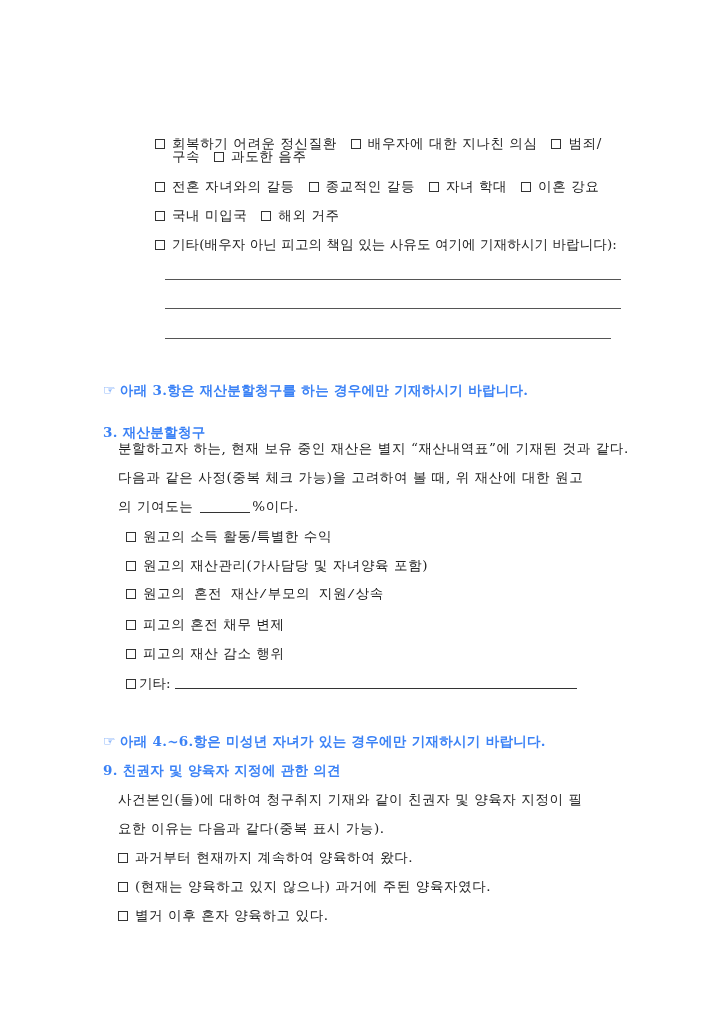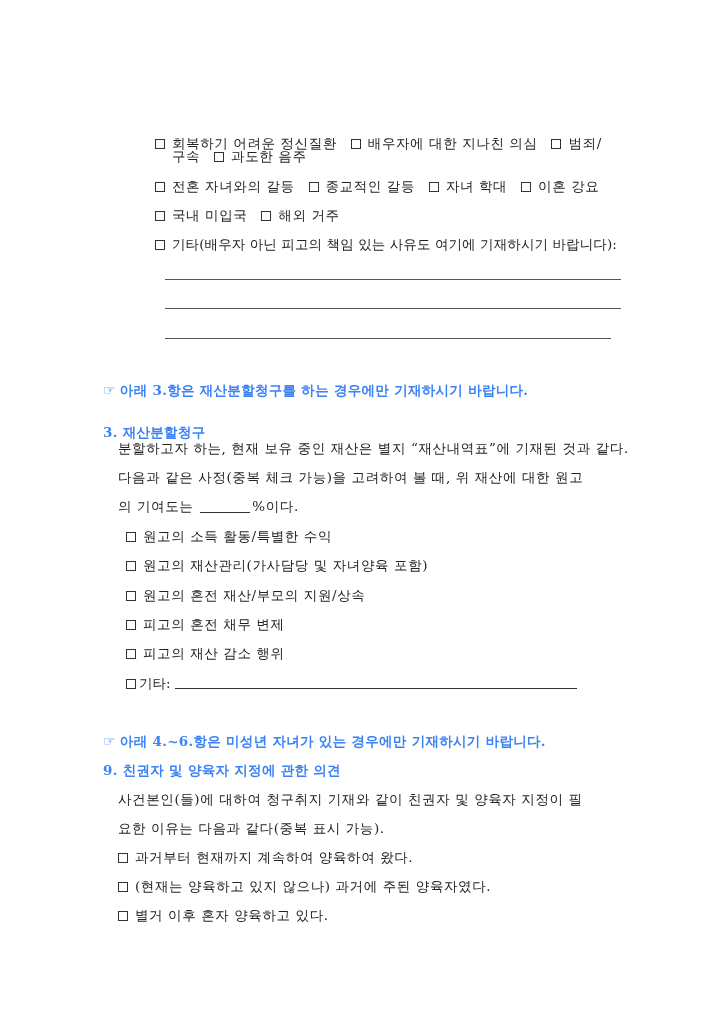--- a/index.html
+++ b/index.html
@@ -64,21 +64,21 @@
 <div class="line" style="top:496px; left:118px;">
   <span>의 기여도는</span>
   <span class="blank"></span><span>%이다.</span>
 </div>
 <div class="line" style="top:526px; left:126px;">
   <span class="cb"></span><span>원고의 소득 활동/특별한 수익</span>
 </div>
 <div class="line" style="top:555px; left:126px;">
   <span class="cb"></span><span>원고의 재산관리(가사담당 및 자녀양육 포함)</span>
 </div>
-<div class="line" style="top:585px; left:126px;">
+<div class="line" style="top:585px; left:126px;font-family:Liberation Mono, monospace;">
   <span class="cb"></span><span>원고의 혼전 재산/부모의 지원/상속</span>
 </div>
 <div class="line" style="top:614px; left:126px;">
   <span class="cb"></span><span>피고의 혼전 채무 변제</span>
 </div>
 <div class="line" style="top:643px; left:126px;">
   <span class="cb"></span><span>피고의 재산 감소 행위</span>
 </div>
 <div class="line" style="top:673px; left:126px; letter-spacing:0;">
   <span class="cb" style="margin-right:3px;"></span><span>기타:</span>

